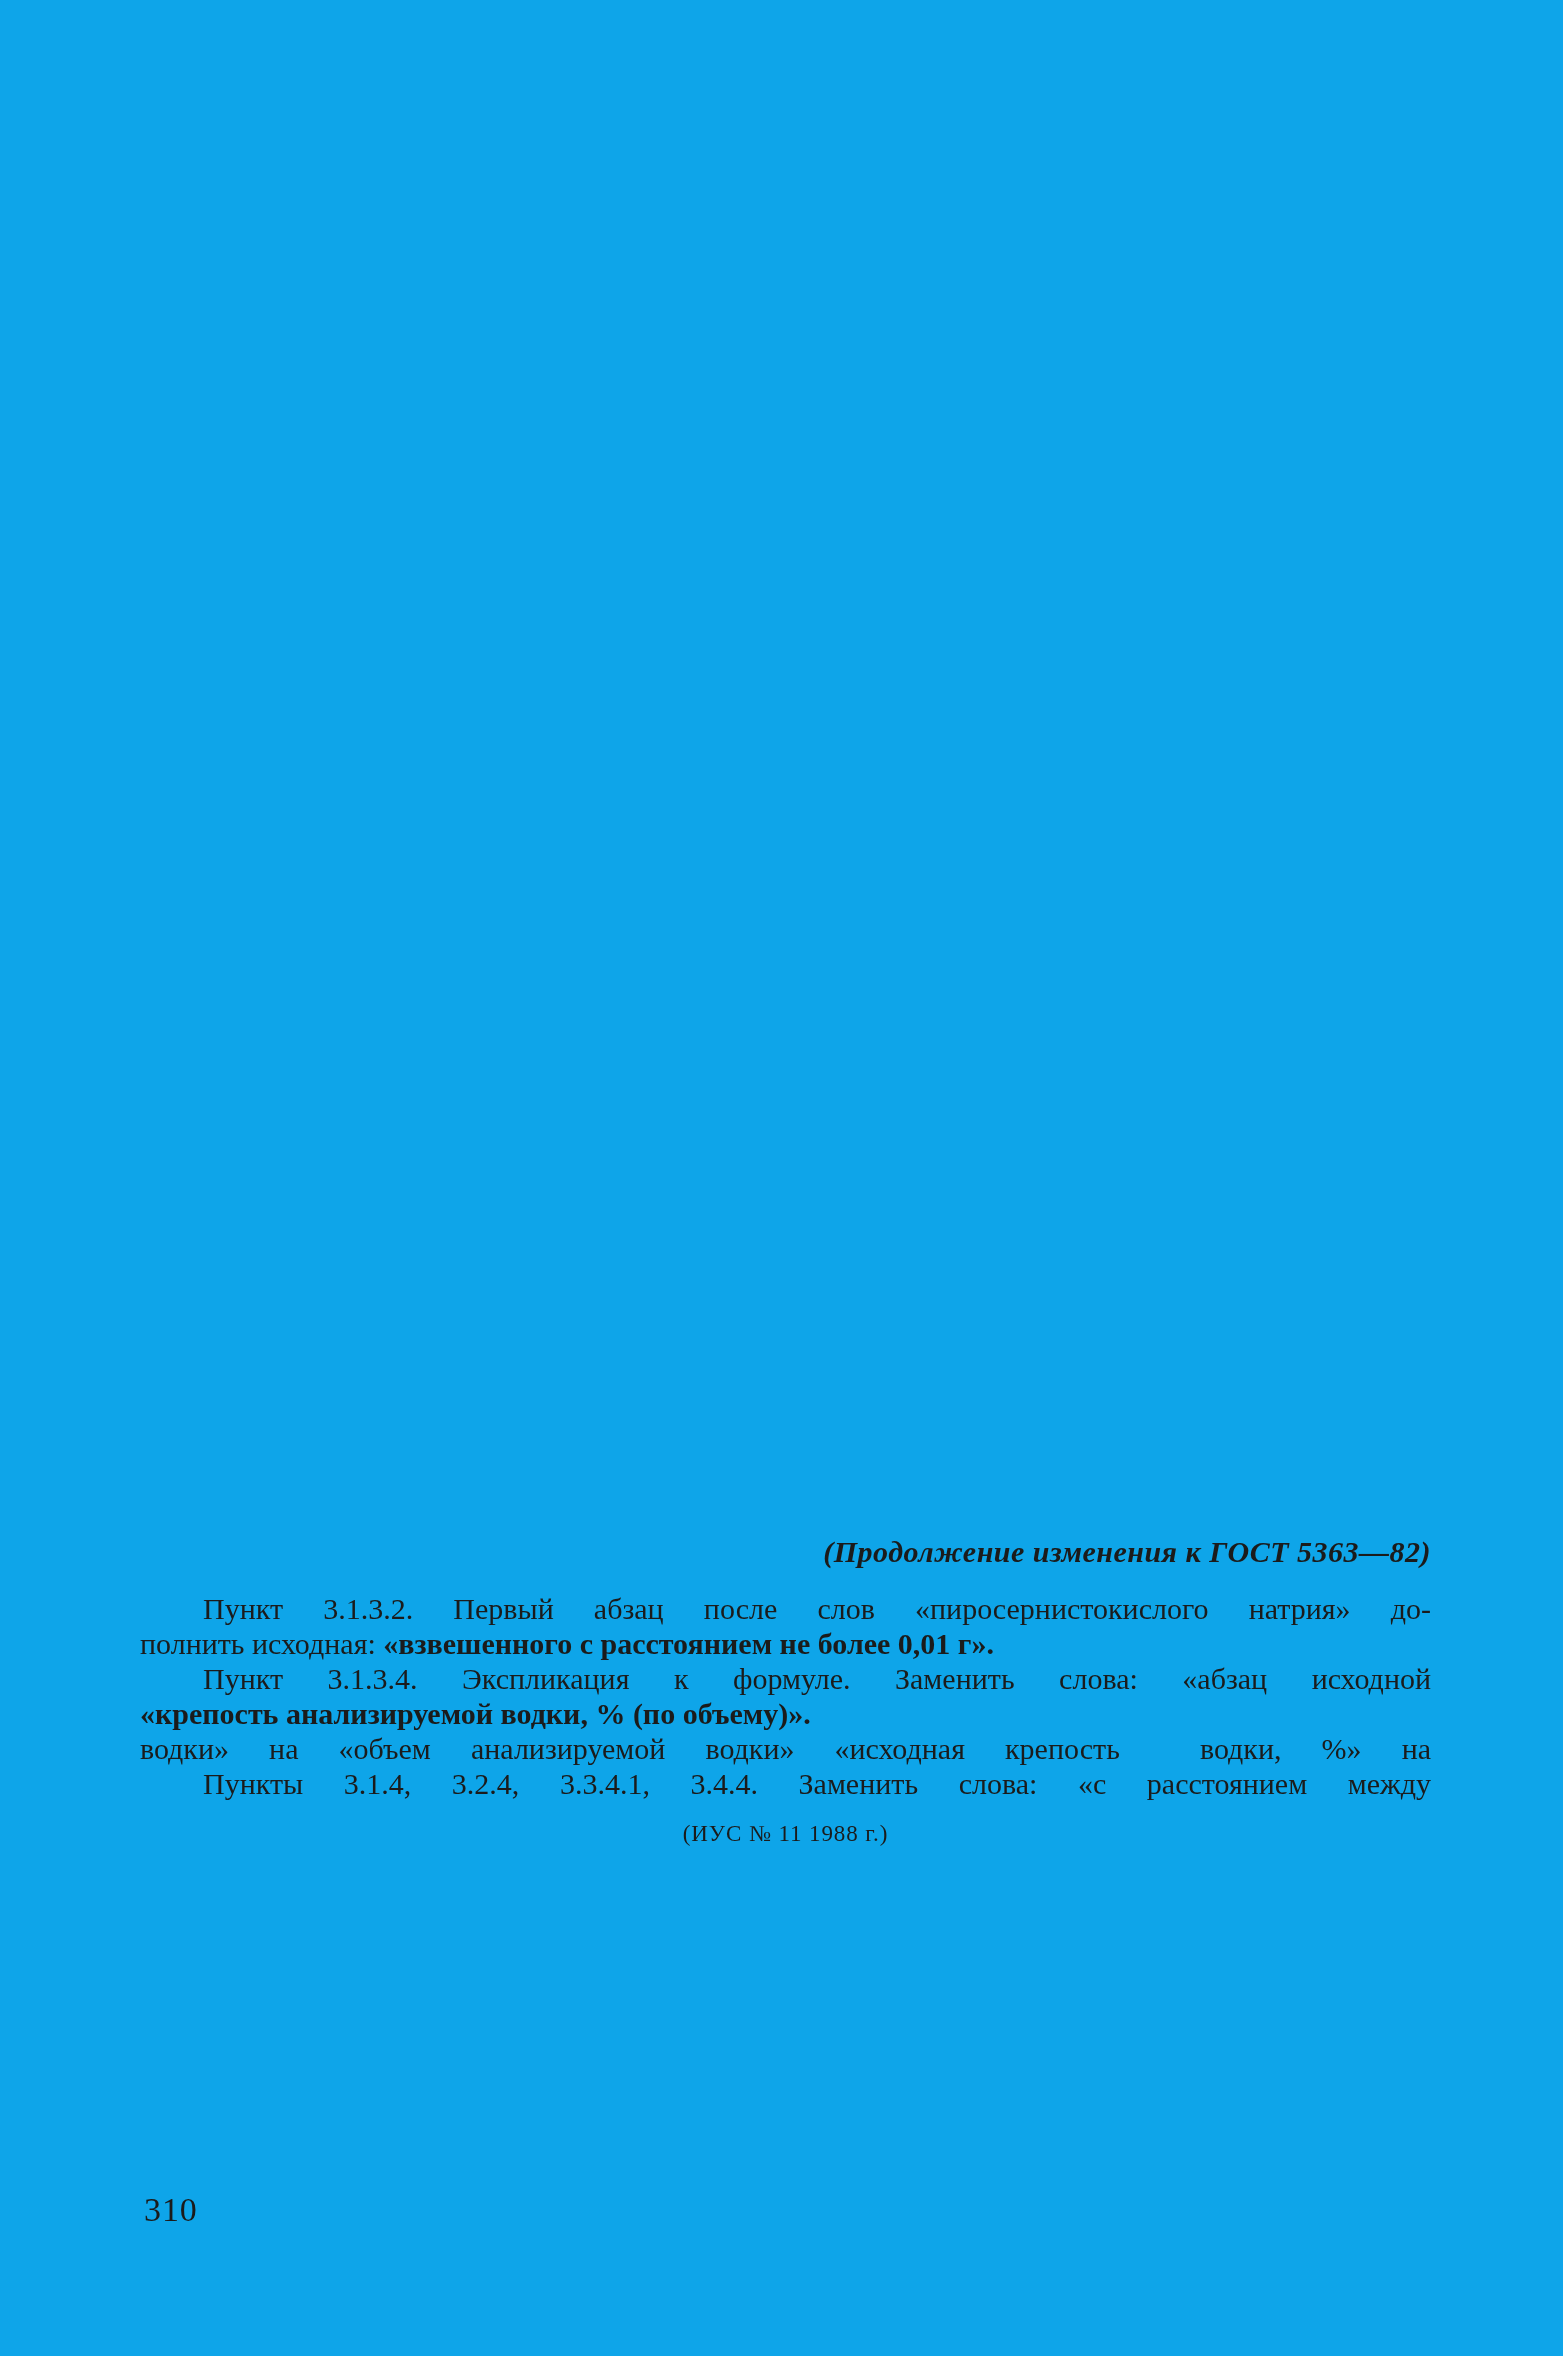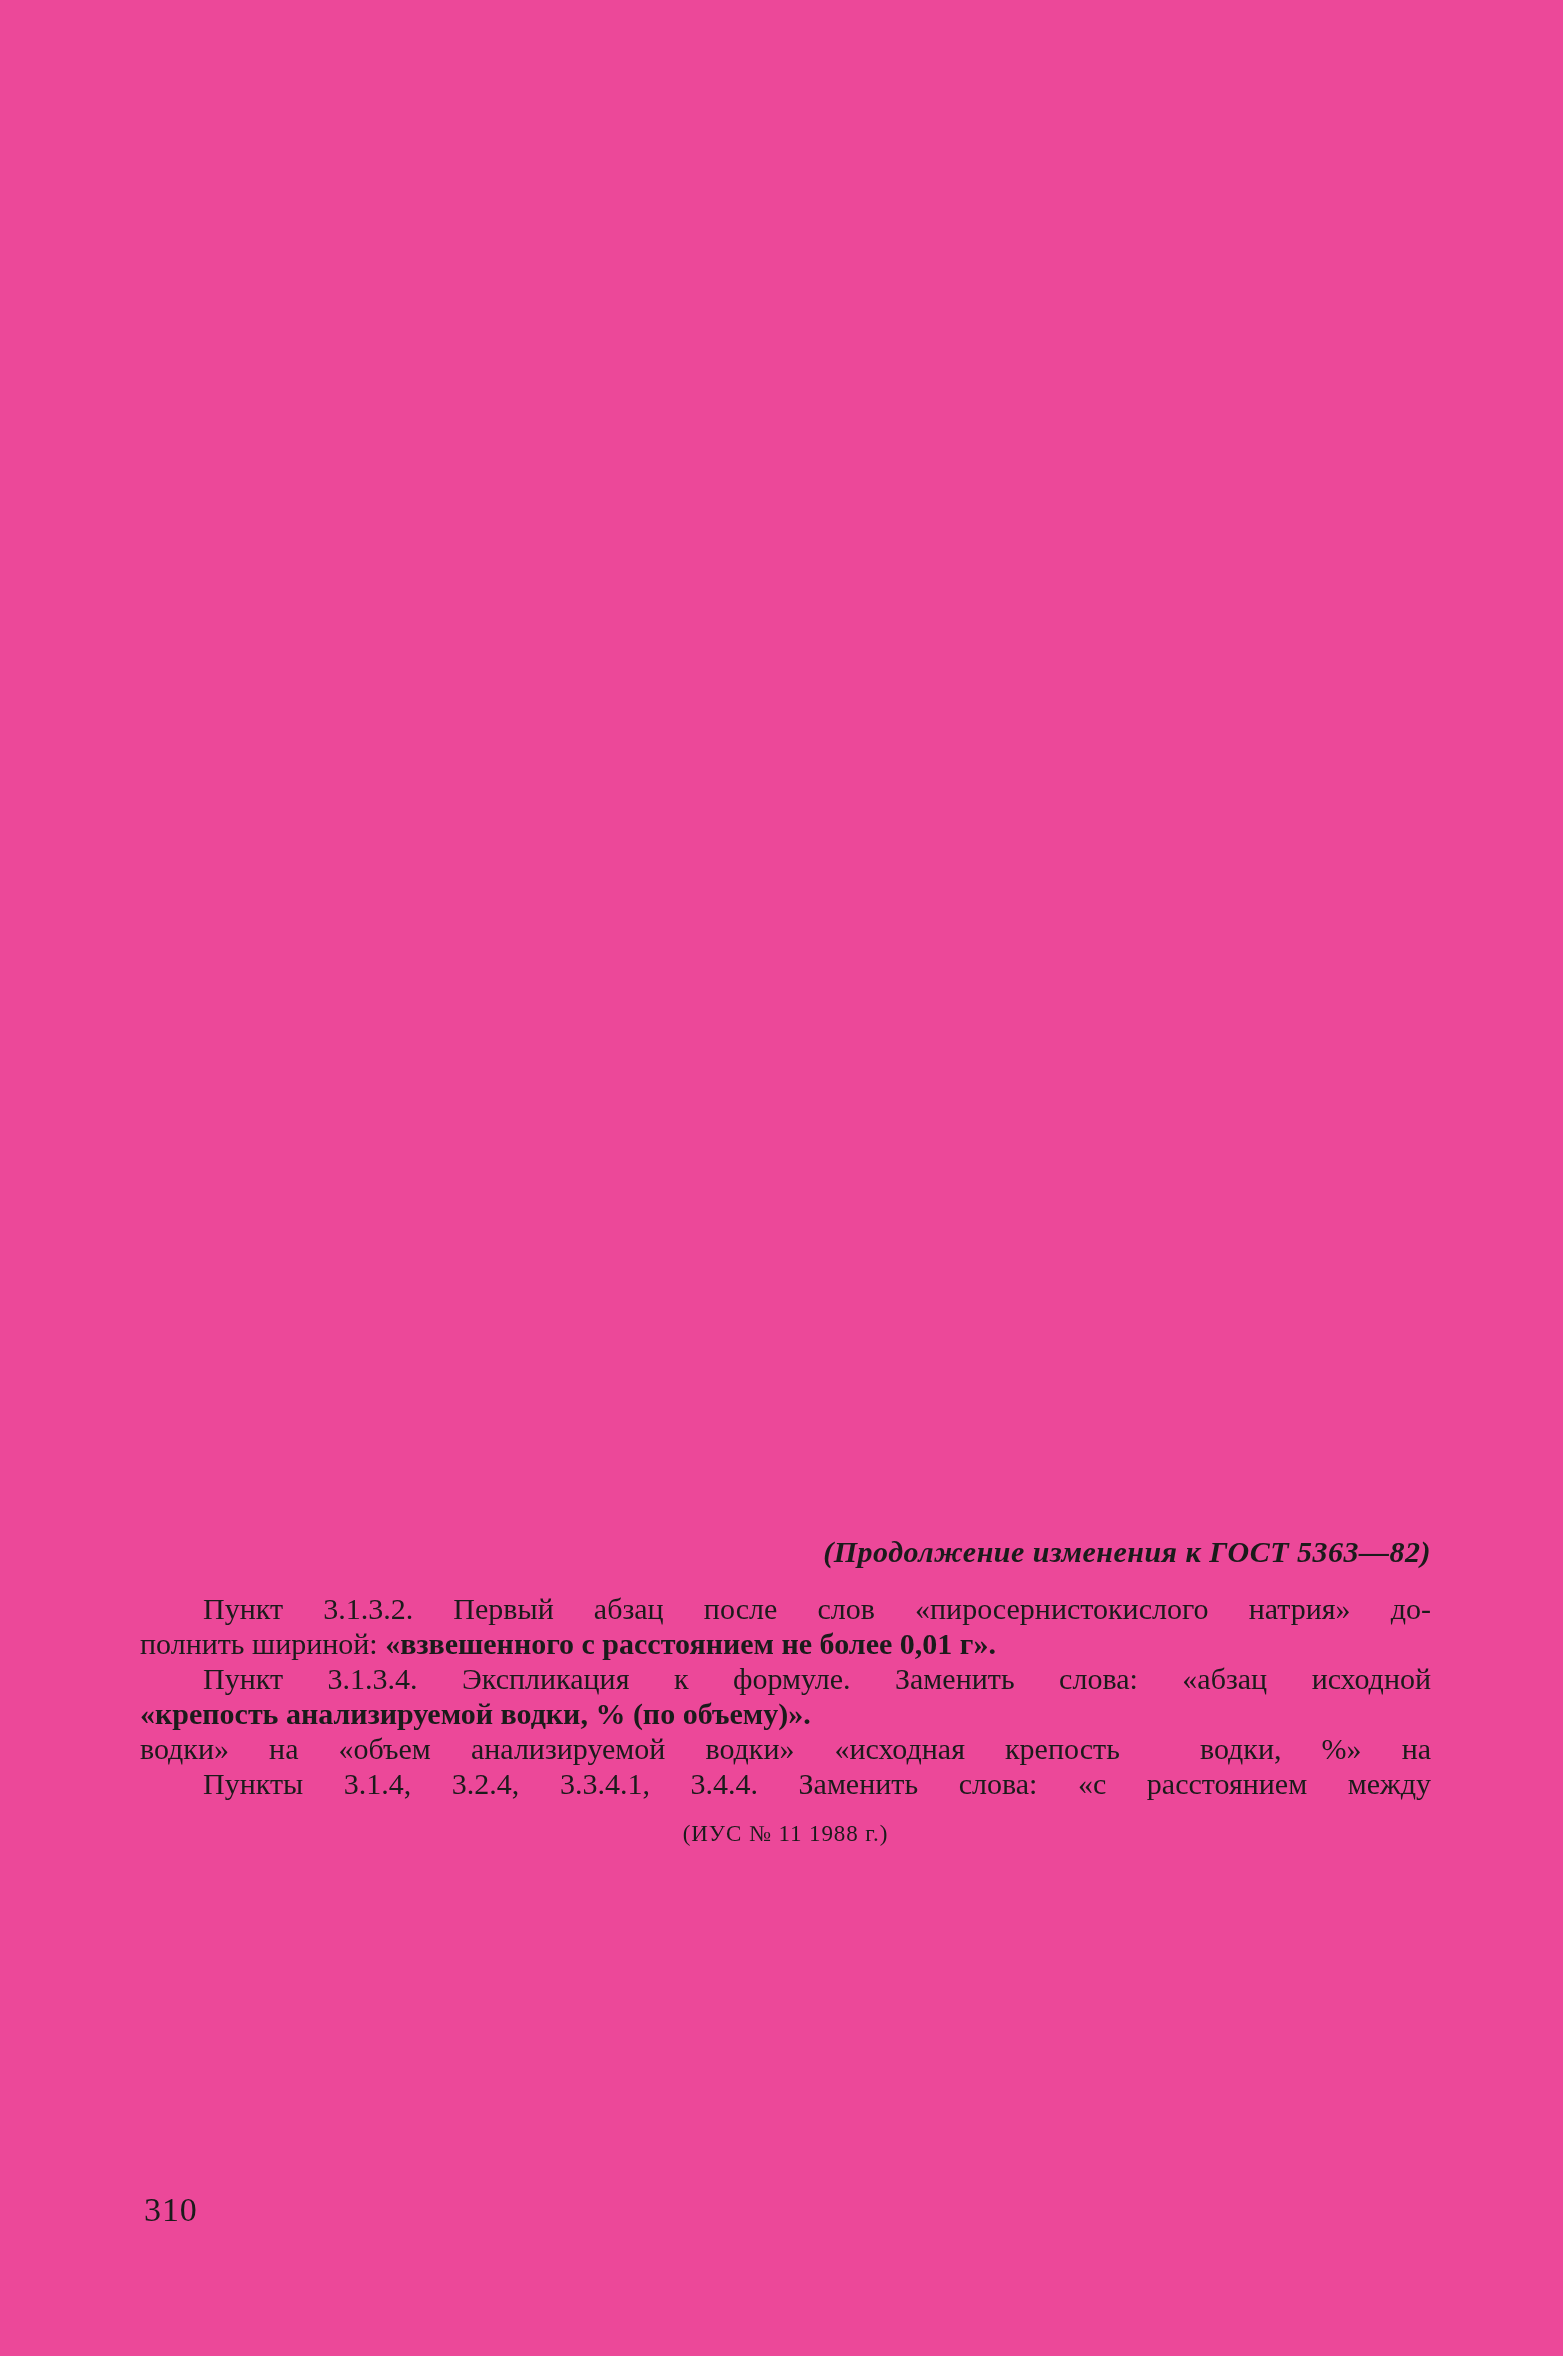--- a/index.html
+++ b/index.html
@@ -4,21 +4,21 @@
 <style>
   html, body {
     margin: 0;
     padding: 0;
     background: #ffffff;
   }
   .sheet {
     position: relative;
     width: 1563px;
     height: 2357px;
-    background: #ec4899;
+    background: #0ea5e9;
     font-family: "Liberation Serif", "DejaVu Serif", serif;
     color: #1b1b1b;
     overflow: hidden;
   }
   .textblock {
     position: absolute;
     left: 140px;
     top: 1534px;
     width: 1291px;
   }
@@ -64,21 +64,21 @@
   }
 </style>
 </head>
 <body>
 
 <div class="sheet">
   <div class="textblock">
     <div class="header-line">(Продолжение изменения к ГОСТ 5363—82)</div>
     <div id="body-lines">
         <div class="doc-line justify indent"><span>Пункт 3.1.3.2. Первый абзац после слов «пиросернистокислого натрия» до-</span></div>
-        <div class="doc-line"><span>полнить шириной: </span><span class="seg-bold">«взвешенного с расстоянием не более 0,01 г».</span></div>
+        <div class="doc-line"><span>полнить исходная: </span><span class="seg-bold">«взвешенного с расстоянием не более 0,01 г».</span></div>
         <div class="doc-line justify indent"><span>Пункт 3.1.3.4. Экспликация к формуле. Заменить слова: «абзац исходной</span></div>
         <div class="doc-line"><span class="seg-bold">«крепость анализируемой водки, % (по объему)».</span></div>
         <div class="doc-line justify"><span>водки» на «объем анализируемой водки» «исходная крепость &nbsp;водки, %» на</span></div>
         <div class="doc-line justify indent"><span>Пункты 3.1.4, 3.2.4, 3.3.4.1, 3.4.4. Заменить слова: «с расстоянием между</span></div>
       </div>
     <div class="footer-note">(ИУС № 11 1988 г.)</div>
   </div>
   <div class="page-number">310</div>
 </div>
 

